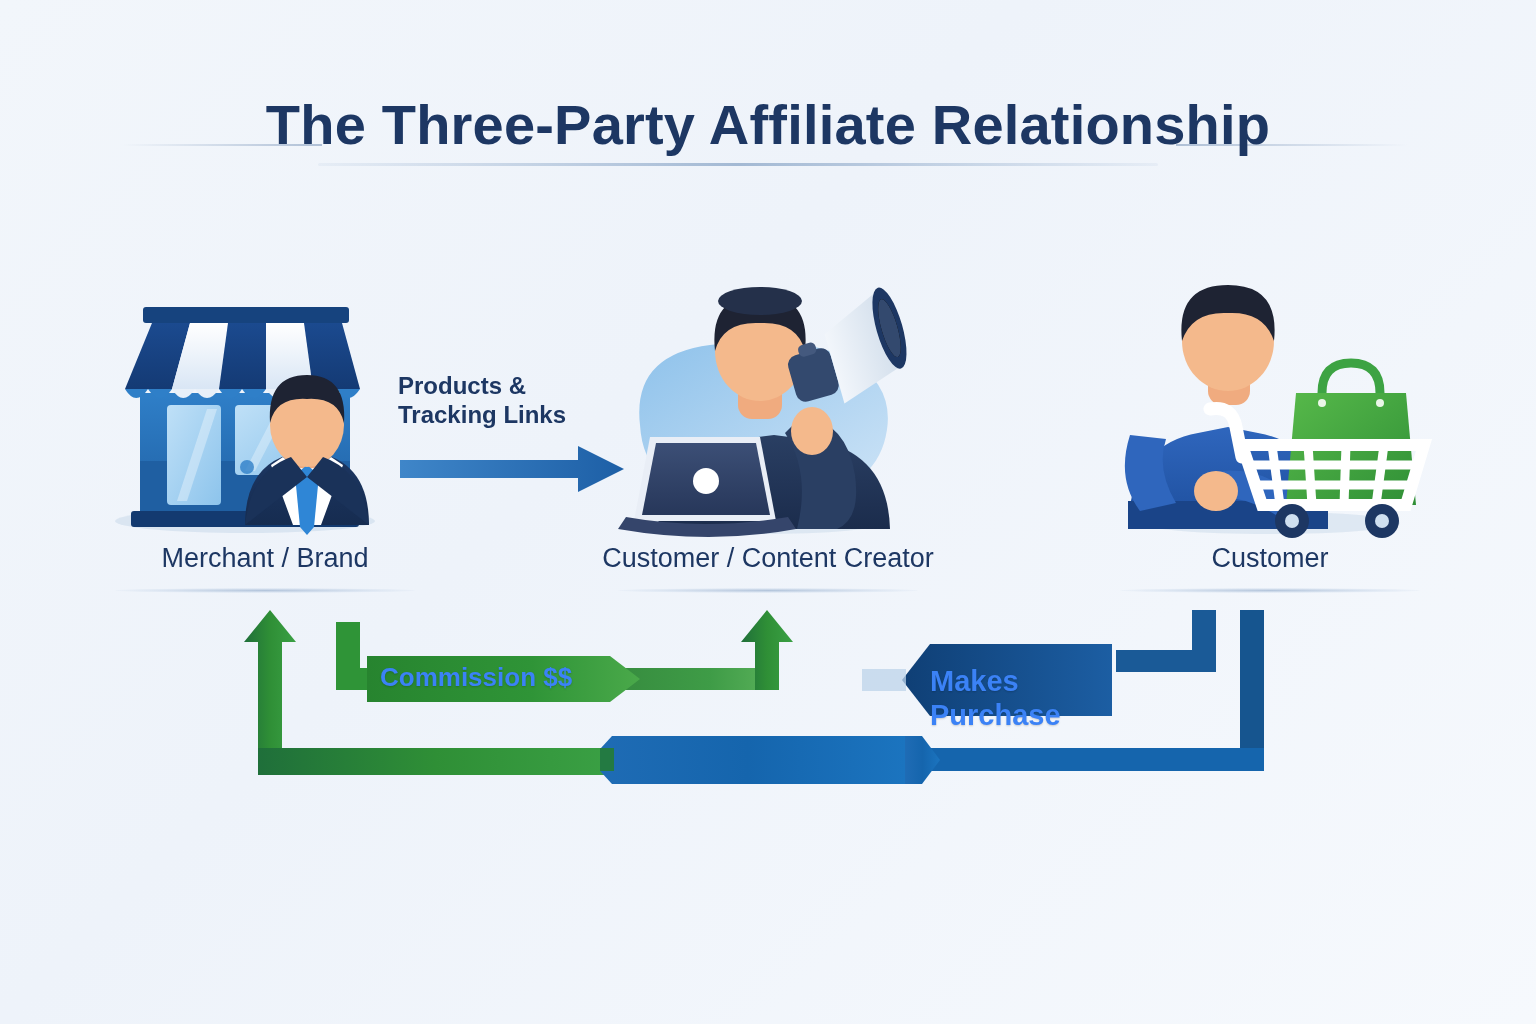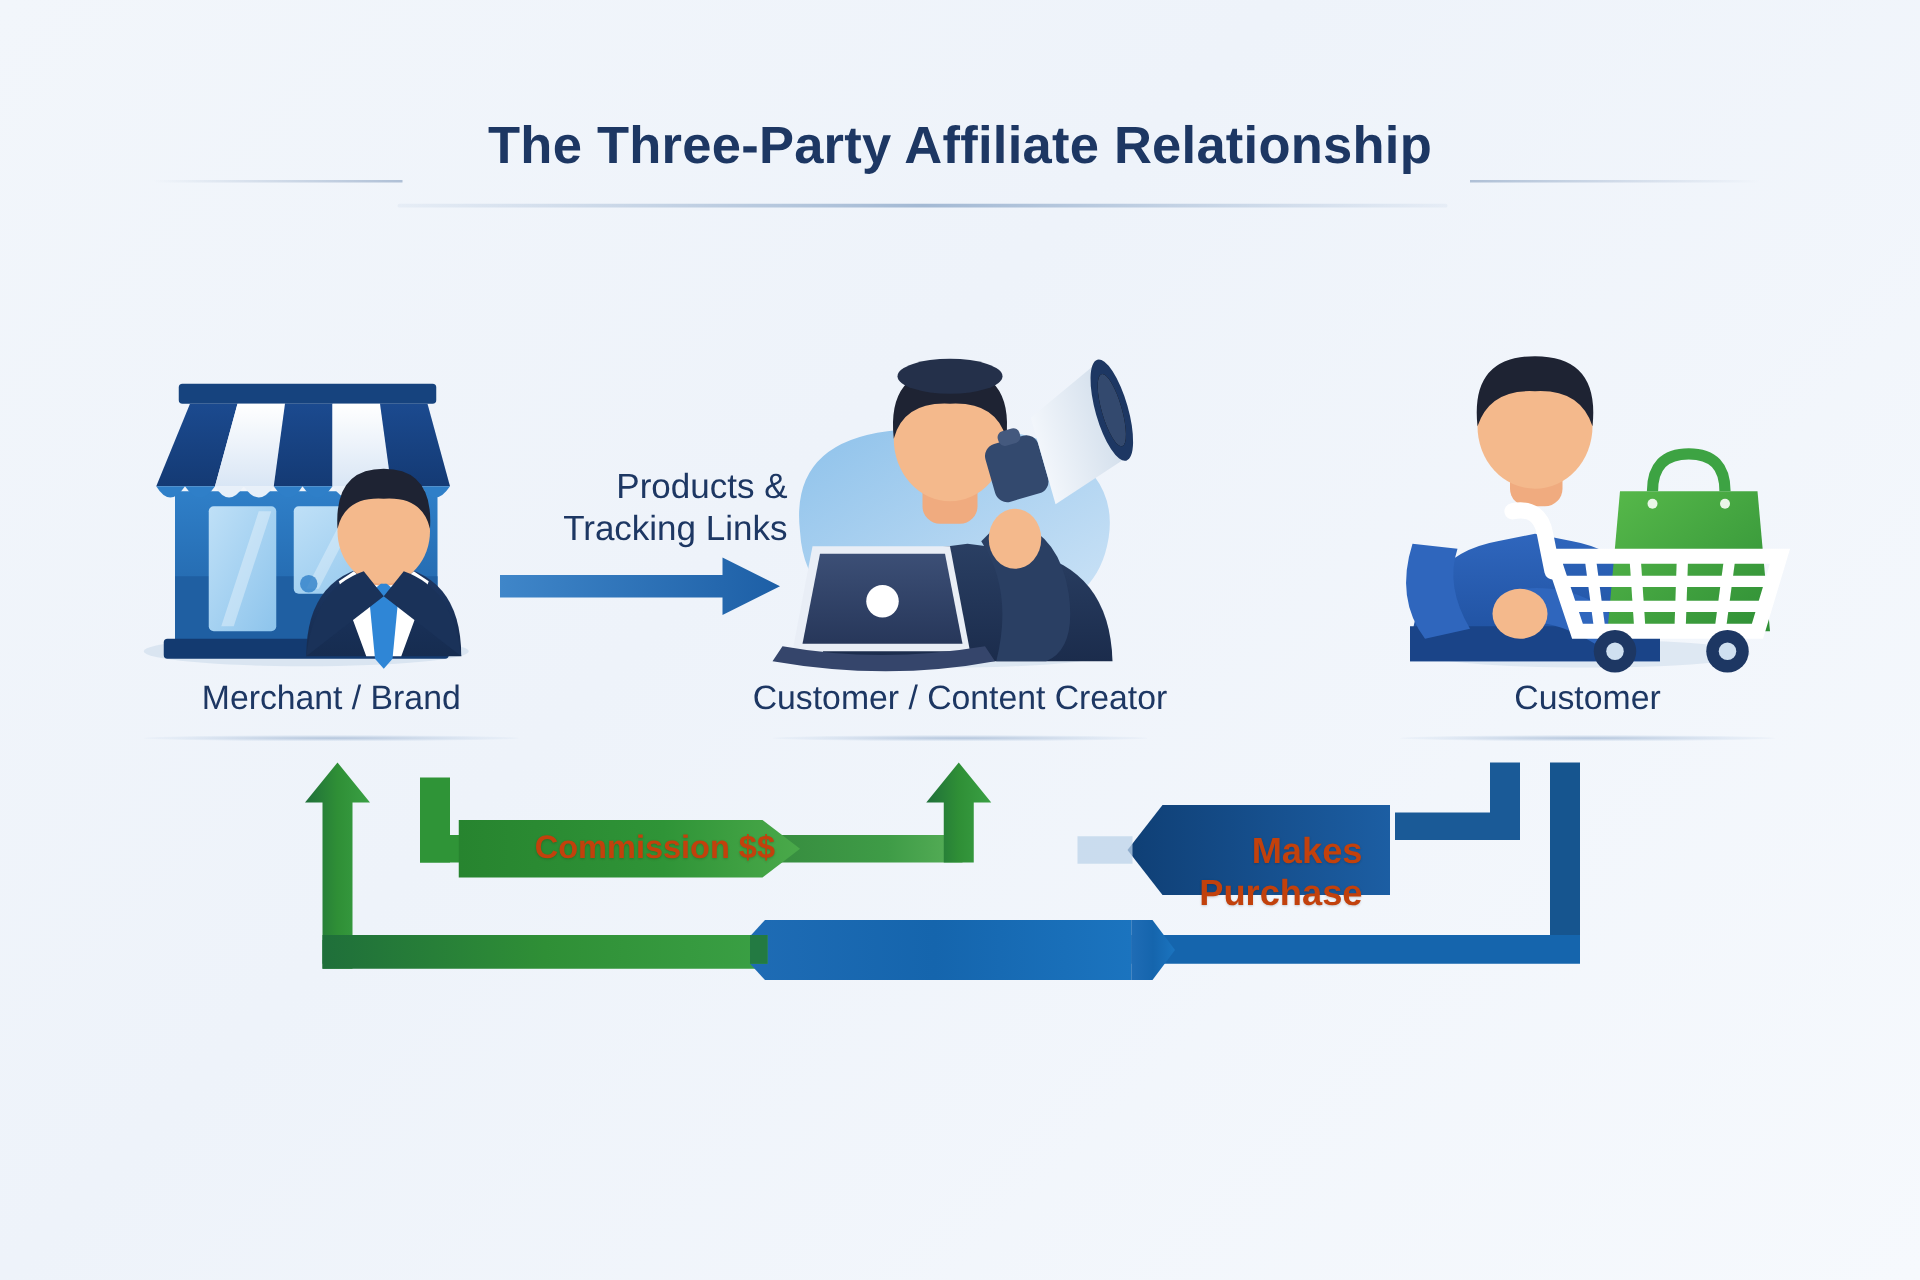--- a/index.html
+++ b/index.html
@@ -7,21 +7,21 @@
   body{
     width:1536px;height:1024px;overflow:hidden;
     font-family:"Liberation Sans","DejaVu Sans",sans-serif;
     background:linear-gradient(135deg,#f2f6fb 0%,#eef3fa 40%,#f6f9fd 100%);
   }
   #stage{position:relative;width:1536px;height:1024px;}
 
   
   .title-wrap{position:absolute;left:0;top:92px;width:1536px;text-align:center;}
   .title{
-    font-size:42px;font-weight:bold;color:#1d3763;letter-spacing:.2px;
+    font-size:56px;font-weight:bold;color:#1d3763;letter-spacing:.2px;
     display:inline-block;padding:0 22px;position:relative;white-space:nowrap;
   }
   .title-underline{
     position:absolute;left:318px;top:163px;width:840px;height:3px;
     background:linear-gradient(90deg,rgba(175,195,220,.15),rgba(150,175,205,.85),rgba(175,195,220,.15));
     border-radius:2px;
   }
   .rule-left{position:absolute;left:122px;top:144px;width:200px;height:2px;
     background:linear-gradient(90deg,rgba(190,205,225,0),rgba(168,186,210,.9));}
   .rule-right{position:absolute;left:1176px;top:144px;width:232px;height:2px;
@@ -34,28 +34,28 @@
     margin-top:8px;font-size:27px;font-weight:normal;color:#1d3763;white-space:nowrap;
   }
   .node-rule{
     margin:14px auto 0;width:300px;height:5px;border-radius:50%;
     background:radial-gradient(ellipse at center,rgba(160,182,210,.75) 0%,rgba(190,208,230,.30) 55%,rgba(255,255,255,0) 78%);
   }
 
   
   .toparrow{position:absolute;}
   .toparrow .cap{
-    position:absolute;left:0;top:0;font-size:28px;font-weight:normal;color:#1d3763;
-    line-height:1.2;text-align:right;width:100%;white-space:pre-line;
+    position:absolute;left:0;top:0;font-size:24px;font-weight:bold;color:#1d3763;
+    line-height:1.2;text-align:left;width:100%;white-space:pre-line;
   }
   svg{display:block;overflow:visible;}
 
   
   .banner-text{
-    position:absolute;font-weight:bold;color:#c2410c;text-align:right;
+    position:absolute;font-weight:bold;color:#3b82f6;text-align:left;
     line-height:1.18;white-space:pre-line;text-shadow:0 1px 2px rgba(0,0,0,.18);
   }
 </style>
 </head>
 <body>
 
 <div id="stage">
 
   <div class="rule-left"></div>
   <div class="rule-right"></div>

